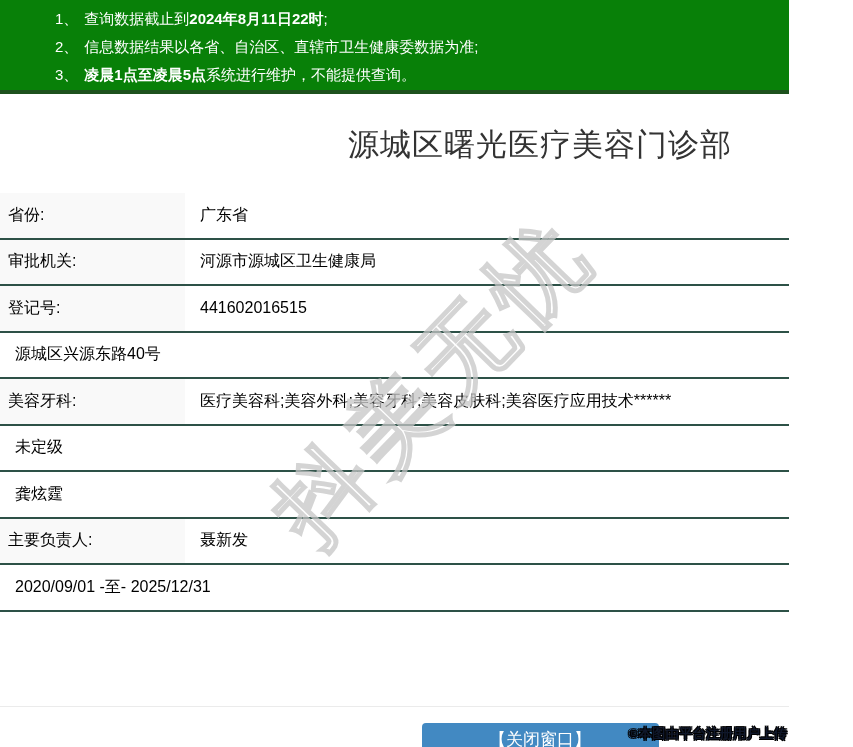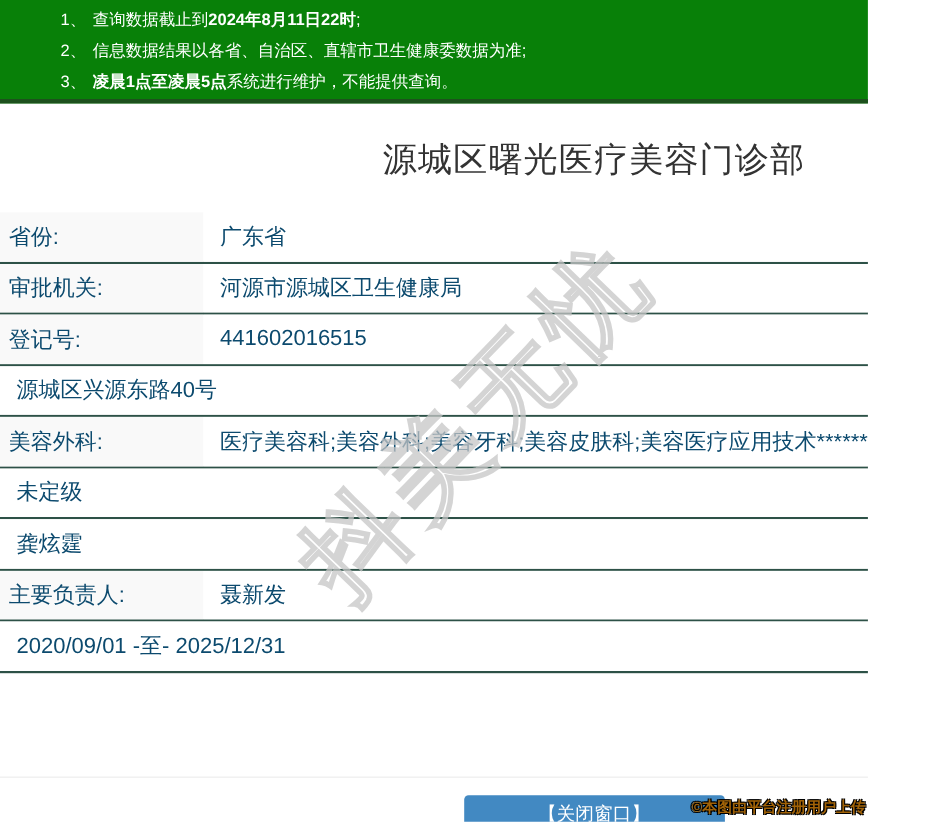--- a/index.html
+++ b/index.html
@@ -48,22 +48,22 @@
   }
   .row{
     display:flex;
     height:46.5px;
     box-sizing:border-box;
     border-bottom:2px solid #2d5147;
   }
   .cell{
     display:flex;
     align-items:center;
-    font-size:20px;
-    color:#0c4a6e;
+    font-size:16px;
+    color:#000000;
     box-sizing:border-box;
   }
   .cell.label{
     width:185px;
     background:#f9f9f9;
     padding-left:8px;
     flex-shrink:0;
   }
   .cell.value{
     flex:1;
@@ -104,21 +104,21 @@
     opacity:0.75;
     pointer-events:none;
     z-index:5;
   }
   
   .photo-credit{
     position:absolute;
     right:2px;bottom:4px;
     font-size:13.5px;
     font-weight:bold;
-    color:#a16207;
+    color:#0f172a;
     text-shadow:
       -1px -1px 0 #000,
        1px -1px 0 #000,
       -1px  1px 0 #000,
        1px  1px 0 #000;
     z-index:10;
     white-space:nowrap;
   }
 </style>
 </head>
@@ -151,21 +151,21 @@
         <div class="cell value">河源市源城区卫生健康局</div>
       </div>
       <div class="row">
         <div class="cell label">登记号:</div>
         <div class="cell value">441602016515</div>
       </div>
       <div class="row">
         <div class="cell value">源城区兴源东路40号</div>
       </div>
       <div class="row">
-        <div class="cell label">美容外科:</div>
+        <div class="cell label">美容牙科:</div>
         <div class="cell value">医疗美容科;美容外科;美容牙科;美容皮肤科;美容医疗应用技术******</div>
       </div>
       <div class="row">
         <div class="cell value">未定级</div>
       </div>
       <div class="row">
         <div class="cell value">龚炫霆</div>
       </div>
       <div class="row">
         <div class="cell label">主要负责人:</div>

